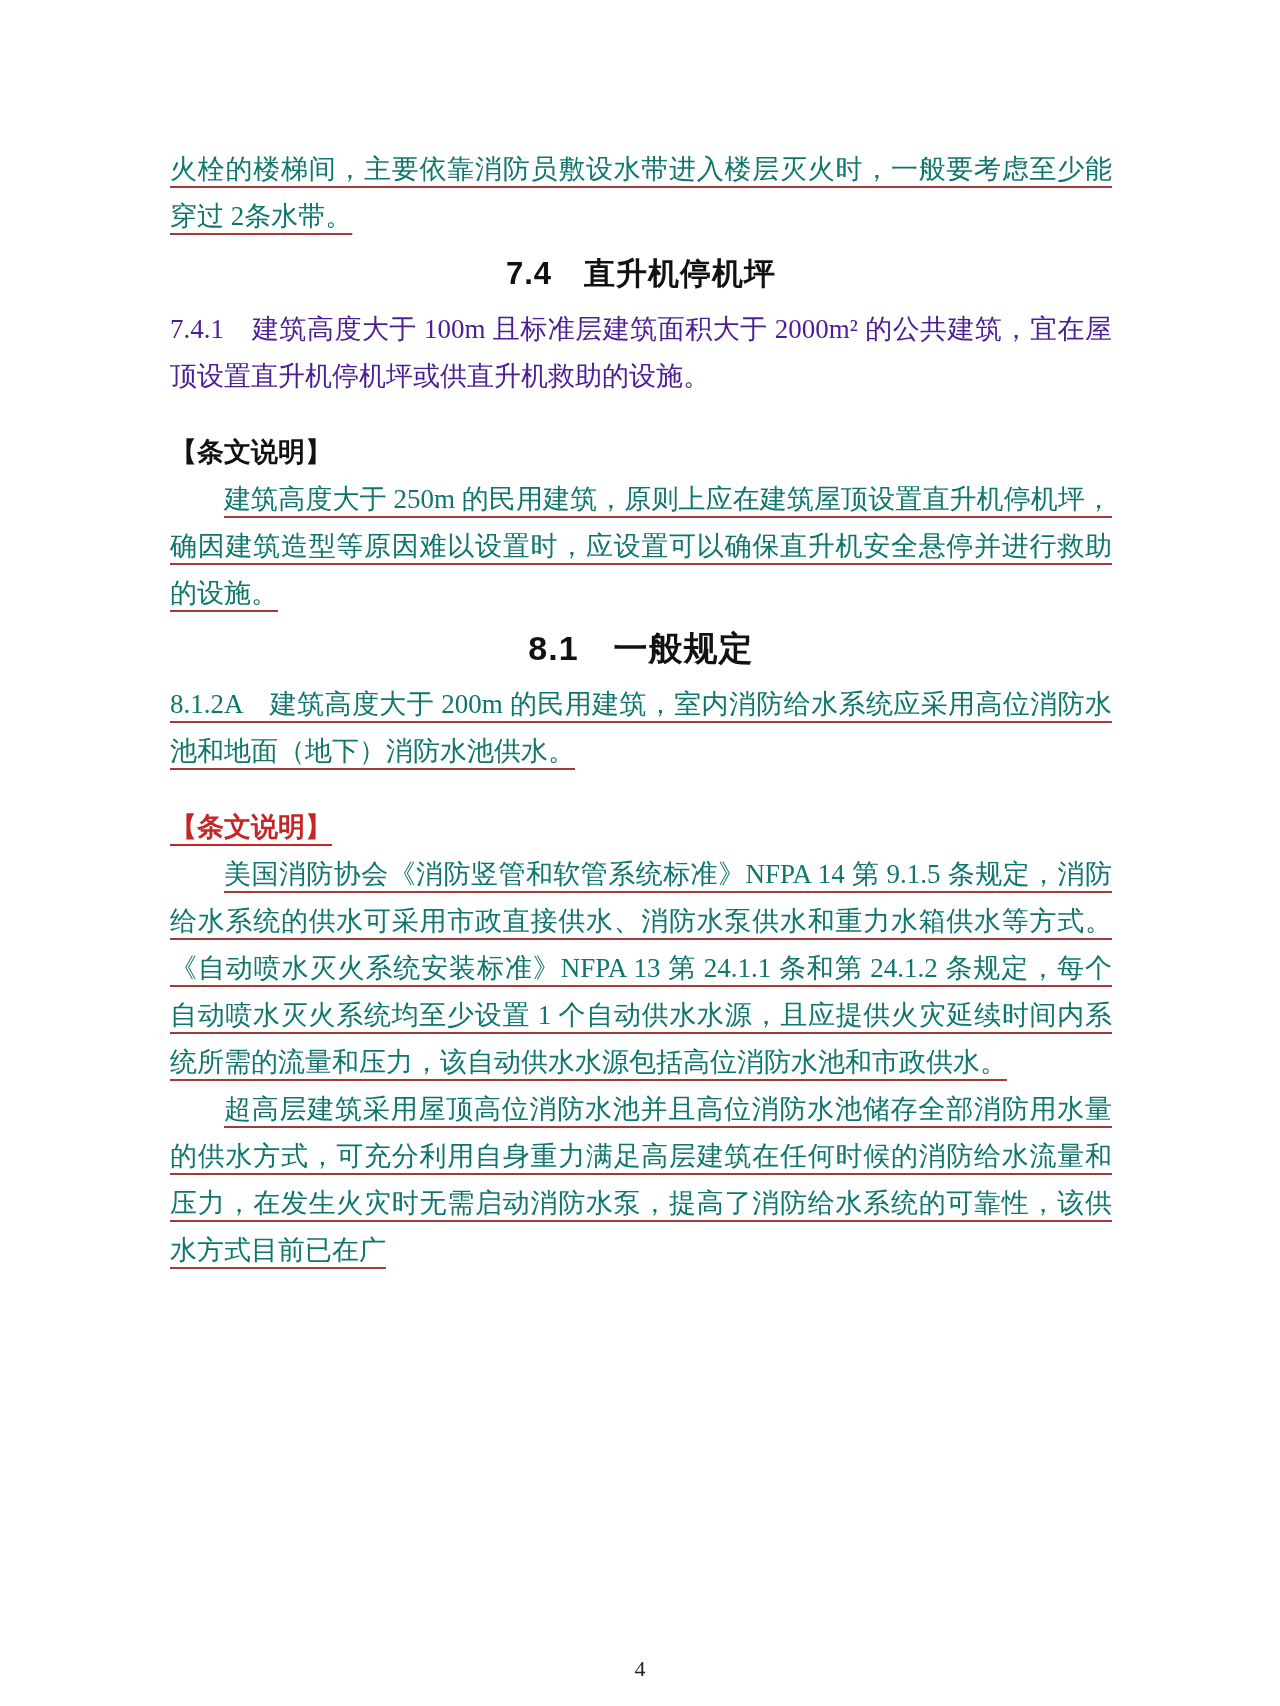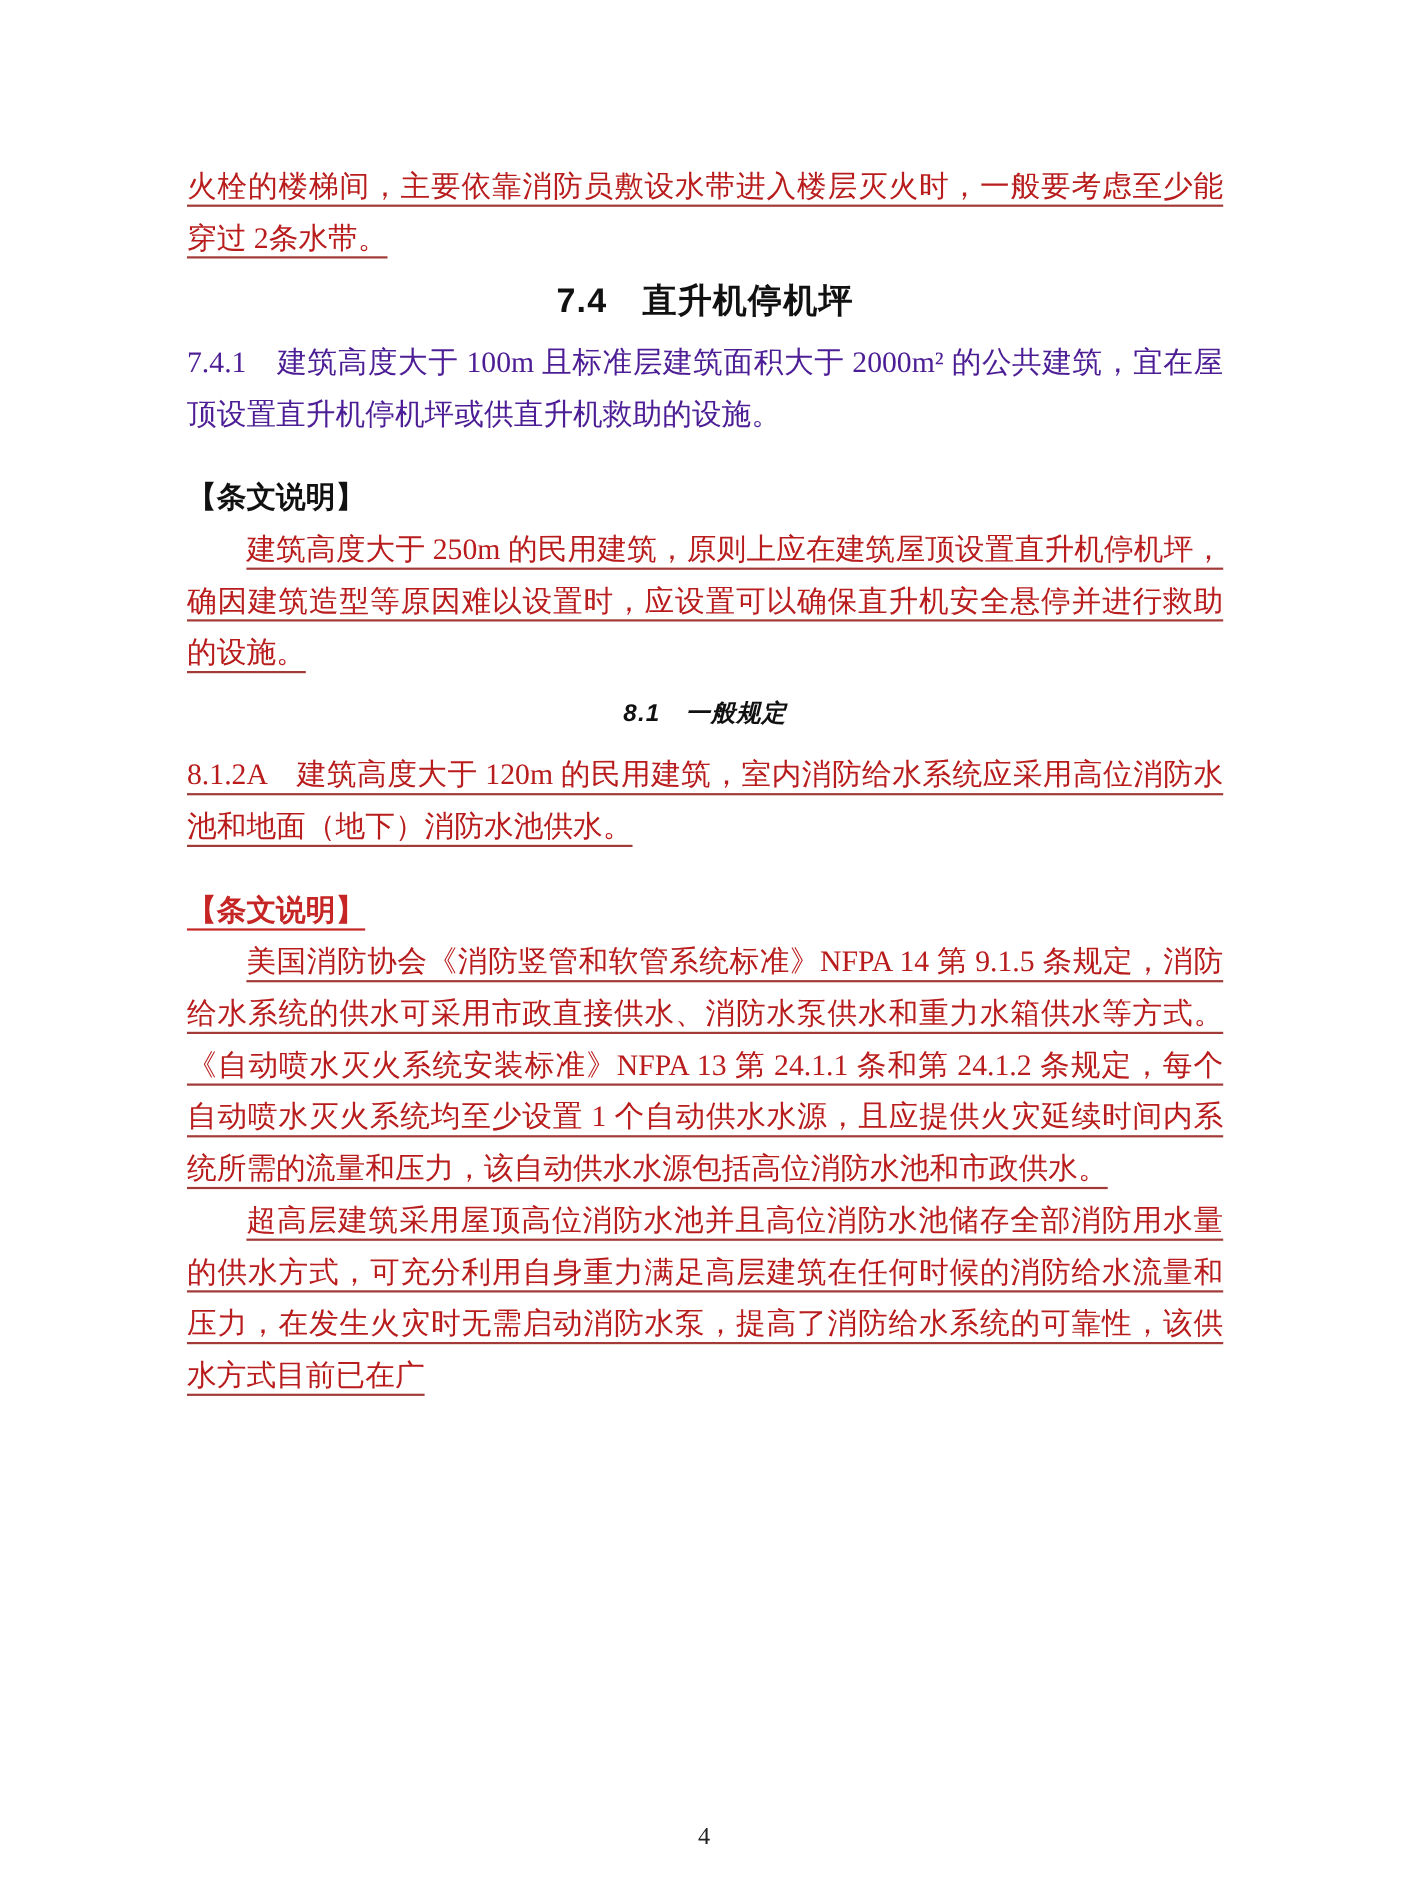--- a/index.html
+++ b/index.html
@@ -25,40 +25,40 @@
     font-size: 27px;
     line-height: 47px;
     color: #1e1e1e;
     text-align: justify;
     margin: 0;
   }
   .para.indent { text-indent: 2em; }
 
   
   .body-red {
-    color: #b91c1c;
+    color: #0f766e;
     text-decoration: underline;
     text-decoration-color: #a23b38;
     text-decoration-thickness: 1.5px;
     text-underline-offset: 8px;
   }
   .body-black { color: #4c1d95; }
 
   
   .heading, .heading2 {
     font-family: "Liberation Sans", "DejaVu Sans", sans-serif;
     font-weight: bold;
     color: #111111;
     text-align: center;
     font-size: 31px;
     line-height: 50px;
     margin: 9px 0 7px 0;
     letter-spacing: 1px;
   }
-  .heading2 { font-size: 22px; margin: 6px 0 8px 0; font-style: italic; }
+  .heading2 { font-size: 34px; margin: 6px 0 8px 0; }
   .gap-large { margin-top: 44px; }
 
   
   .label-black, .label-red {
     font-family: "Liberation Sans", "DejaVu Sans", sans-serif;
     font-weight: bold;
     font-size: 27px;
     line-height: 47px;
     text-align: left;
     margin-top: 29px;
@@ -87,19 +87,19 @@
 <body>
 
 <div class="page">
   <div class="content">
       <div class="para body-red">火栓的楼梯间，主要依靠消防员敷设水带进入楼层灭火时，一般要考虑至少能穿过 2条水带。</div>
       <div class="para heading">7.4　直升机停机坪</div>
       <div class="para body-black">7.4.1　建筑高度大于 100m 且标准层建筑面积大于 2000m² 的公共建筑，宜在屋顶设置直升机停机坪或供直升机救助的设施。</div>
       <div class="para label-black">【条文说明】</div>
       <div class="para body-red indent">建筑高度大于 250m 的民用建筑，原则上应在建筑屋顶设置直升机停机坪，确因建筑造型等原因难以设置时，应设置可以确保直升机安全悬停并进行救助的设施。</div>
       <div class="para heading2">8.1　一般规定</div>
-      <div class="para body-red">8.1.2A　建筑高度大于 120m 的民用建筑，室内消防给水系统应采用高位消防水池和地面（地下）消防水池供水。</div>
+      <div class="para body-red">8.1.2A　建筑高度大于 200m 的民用建筑，室内消防给水系统应采用高位消防水池和地面（地下）消防水池供水。</div>
       <div class="para label-red">【条文说明】</div>
       <div class="para body-red indent">美国消防协会《消防竖管和软管系统标准》NFPA 14 第 9.1.5 条规定，消防给水系统的供水可采用市政直接供水、消防水泵供水和重力水箱供水等方式。《自动喷水灭火系统安装标准》NFPA 13 第 24.1.1 条和第 24.1.2 条规定，每个自动喷水灭火系统均至少设置 1 个自动供水水源，且应提供火灾延续时间内系统所需的流量和压力，该自动供水水源包括高位消防水池和市政供水。</div>
       <div class="para body-red indent">超高层建筑采用屋顶高位消防水池并且高位消防水池储存全部消防用水量的供水方式，可充分利用自身重力满足高层建筑在任何时候的消防给水流量和压力，在发生火灾时无需启动消防水泵，提高了消防给水系统的可靠性，该供水方式目前已在广</div>
     </div>
   <div class="page-number">4</div>
 </div>
 
 </body></html>

